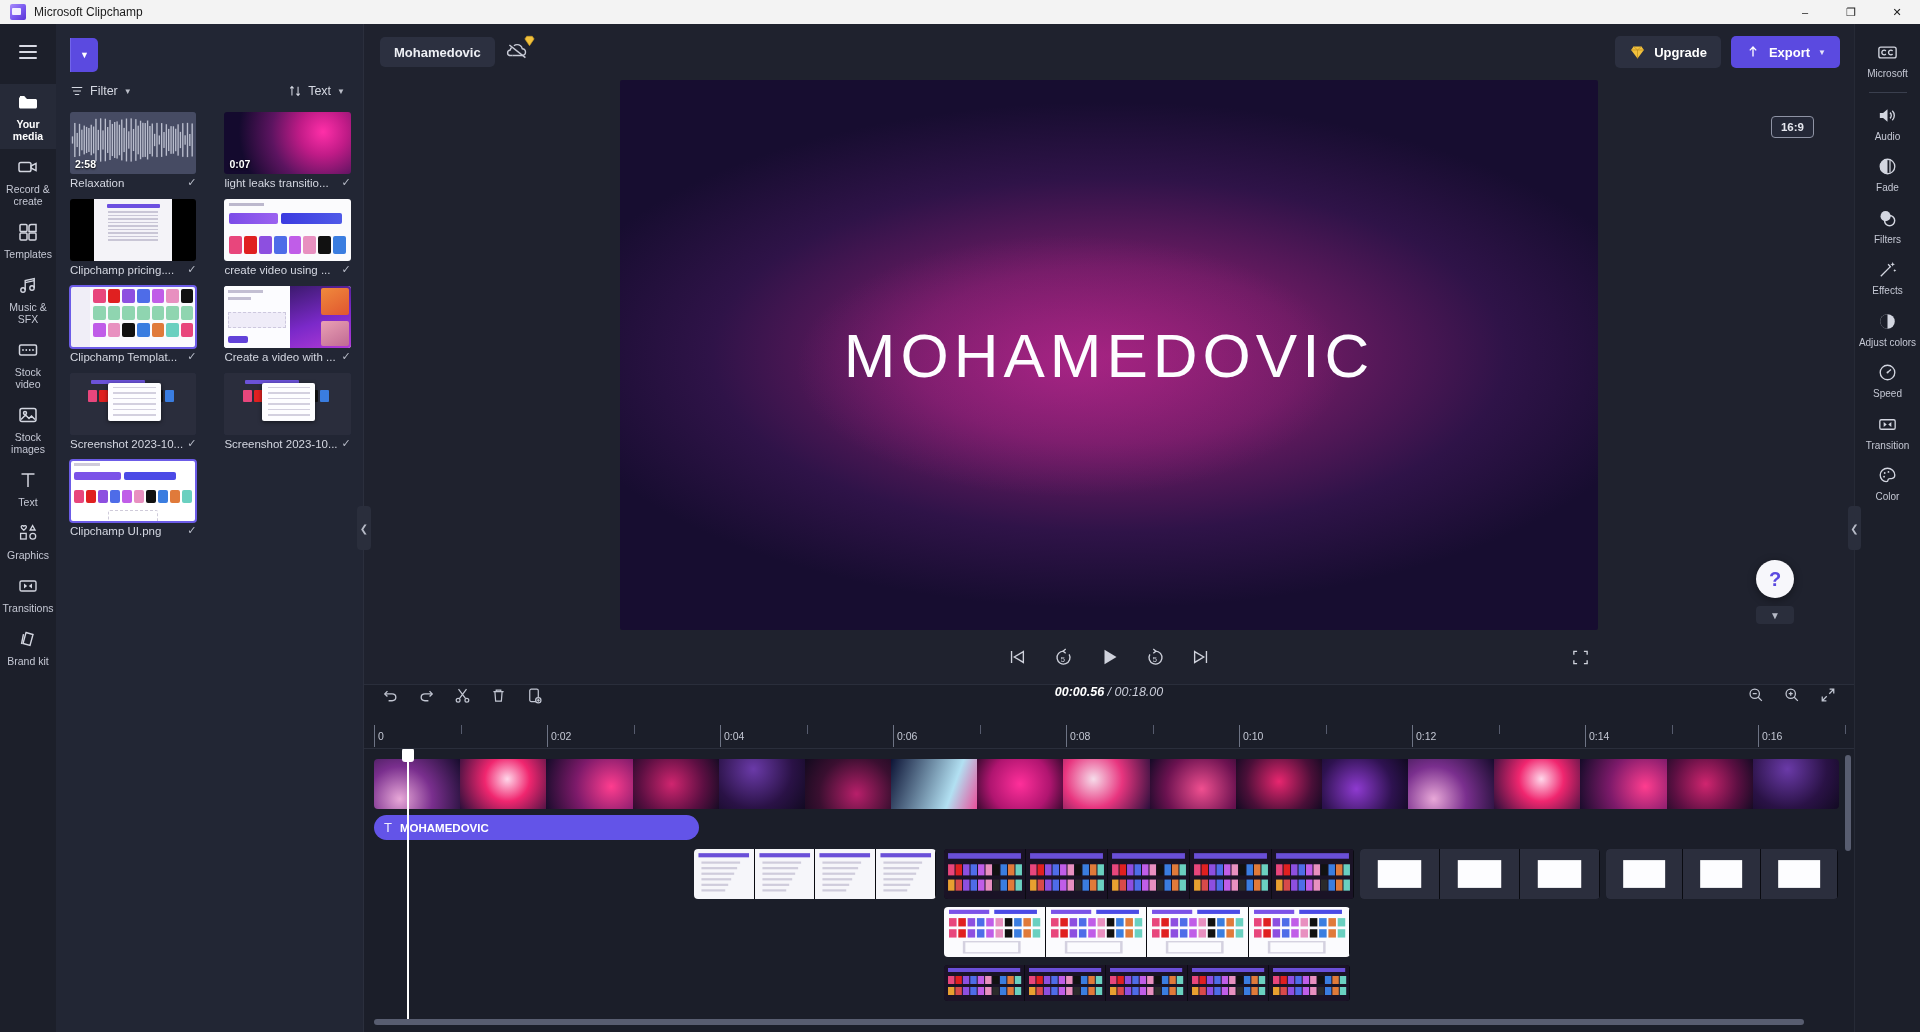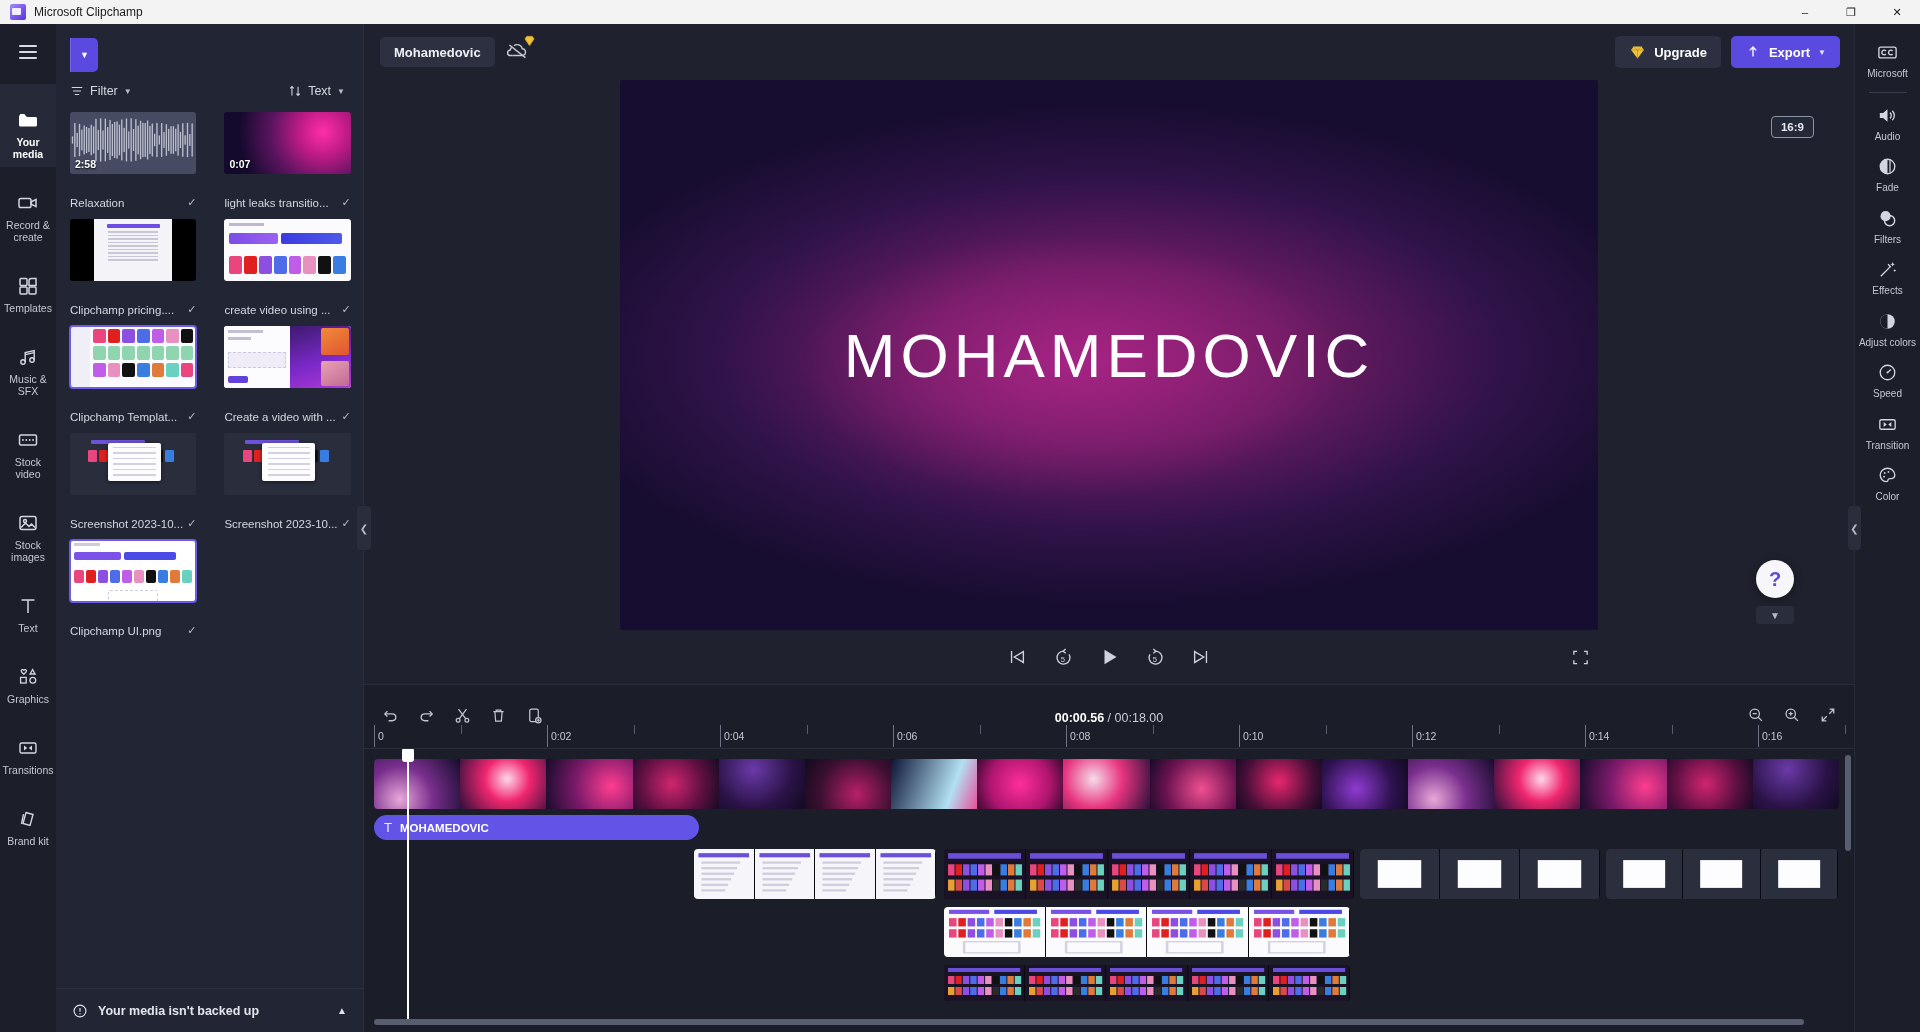--- a/index.html
+++ b/index.html
@@ -41,21 +41,21 @@
     display: flex; flex-direction: column; align-items: center;
     padding-top: 8px;
   }
   .hamburger {
     width: 40px; height: 40px; display: flex; flex-direction: column;
     align-items: center; justify-content: center; gap: 4px;
     border-radius: 5px; cursor: pointer; margin-bottom: 12px;
   }
   .hamburger span { display: block; width: 18px; height: 2px; background: #d8dae4; border-radius: 1px; }
   .rail-item {
-    width: 56px; padding: 24px 2px 7px; display: flex; flex-direction: column;
+    width: 56px; padding: 6px 2px 7px; display: flex; flex-direction: column;
     align-items: center; gap: 4px; cursor: pointer; color: #c9ccd8;
   }
   .rail-item.active { background: #262a38; color: #fff; }
   .rail-item.active .rail-label { font-weight: bold; color: #fff; }
   .rail-ico { width: 24px; height: 24px; display: block; }
   .rail-label {
     font-size: 10.5px; line-height: 12px; text-align: center;
     color: #c5c8d4; max-width: 54px;
   }
 
@@ -93,21 +93,21 @@
     width: 100%; height: 62px; border-radius: 3px; overflow: hidden;
     position: relative; background: #2d3142;
   }
   .thumb.sel { outline: 2px solid #6c5ce7; outline-offset: -1px; }
   .dur {
     position: absolute; left: 5px; bottom: 4px; color: #fff;
     font-size: 10.5px; font-weight: bold; text-shadow: 0 1px 2px #000;
   }
   .mname {
     display: flex; align-items: center; justify-content: space-between;
-    gap: 4px; margin-top: 22px;
+    gap: 4px; margin-top: 2px;
   }
   .mname-txt {
     font-size: 11.5px; color: #d4d7e1; white-space: nowrap;
     overflow: hidden; text-overflow: ellipsis;
   }
   .chk { color: #b9bdc9; font-size: 11px; flex: none; }
 
   
   .art-wave { width: 100%; height: 100%; background: #464b63; position: relative; }
   .art-wave svg { position: absolute; inset: 0; }
@@ -237,21 +237,21 @@
   .help-q { font-size: 20px; font-weight: bold; color: #5b4ae0; line-height: 1; }
   .collapse-down {
     position: absolute; right: 60px; bottom: 60px; width: 38px; height: 18px;
     background: #2a2e3c; border-radius: 4px; display:flex; align-items:center;
     justify-content:center; color:#b6bac6; font-size: 10px; cursor: pointer;
   }
 
   
   .tl-wrap { height: 348px; background: #1b1e29; border-top: 1px solid #2a2e3b;
              display: flex; flex-direction: column; }
-  .tl-toolbar { height: 40px; display: flex; align-items: flex-end; padding: 0 16px; position: relative; }
+  .tl-toolbar { height: 40px; display: flex; align-items: flex-start; padding: 0 16px; position: relative; font-style: italic; }
   .tl-tools { display: flex; align-items: center; gap: 16px; }
   .tl-ico { width: 20px; height: 20px; cursor: pointer; display:flex; align-items:center; justify-content:center;}
   .tl-time {
     position: absolute; left: 50%; transform: translateX(-50%);
     font-size: 12.5px; color: #c9ccd8;
   }
   .tl-time b { color: #fff; }
   .tl-zoom { margin-left: auto; display: flex; align-items: center; gap: 16px; }
 
   .ruler {
@@ -714,31 +714,20 @@
                 <i style="background:#6ad0c0"></i>
               </div><div class="box"></div></div>
           </div>
      <div class="mname">
        <span class="mname-txt">Clipchamp UI.png</span>
        <span class="chk">✓</span>
      </div>
         </div>
       </div>
 
-    <div class="backup-bar">
-      <span>
-        <svg width="16" height="16" viewBox="0 0 20 20" fill="none" stroke="#e3e5ec" stroke-width="1.4">
-            <circle cx="10" cy="10" r="7.4"></circle>
-            <path d="M10 6.3v4.6"></path>
-            <circle cx="10" cy="13.6" r=".85" fill="#e3e5ec" stroke="none"></circle>
-          </svg>
-      </span>
-      <span>Your media isn't backed up</span>
-      <span class="chev">▲</span>
-    </div>
 
     <div class="collapse-left">
       <span>❮</span>
     </div>
   </div>
 
   <div class="center">
 
     <div class="topbar">
       <div class="proj-tab">Mohamedovic</div>

